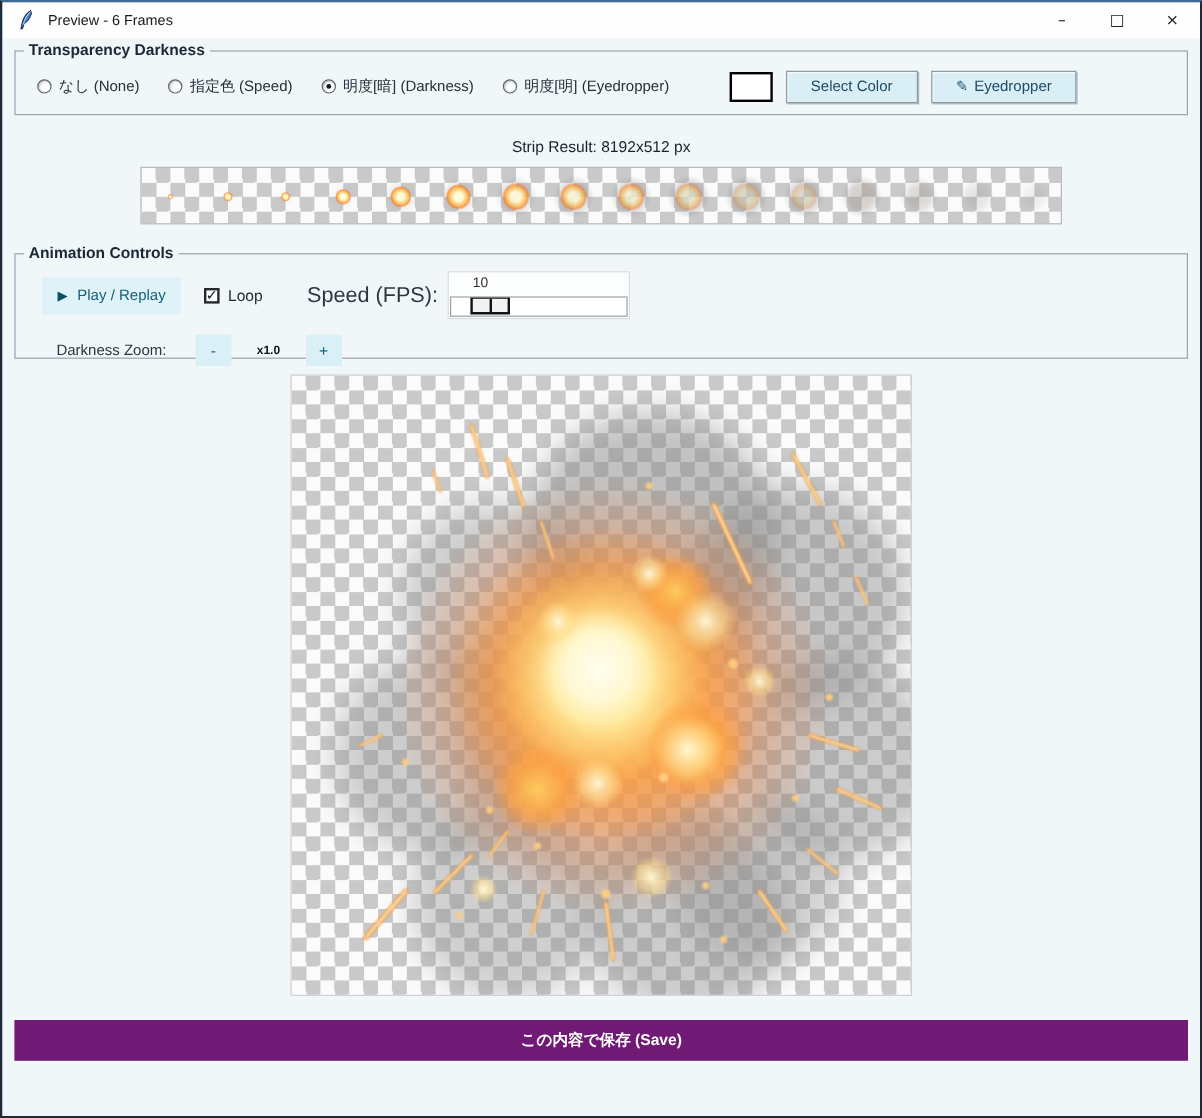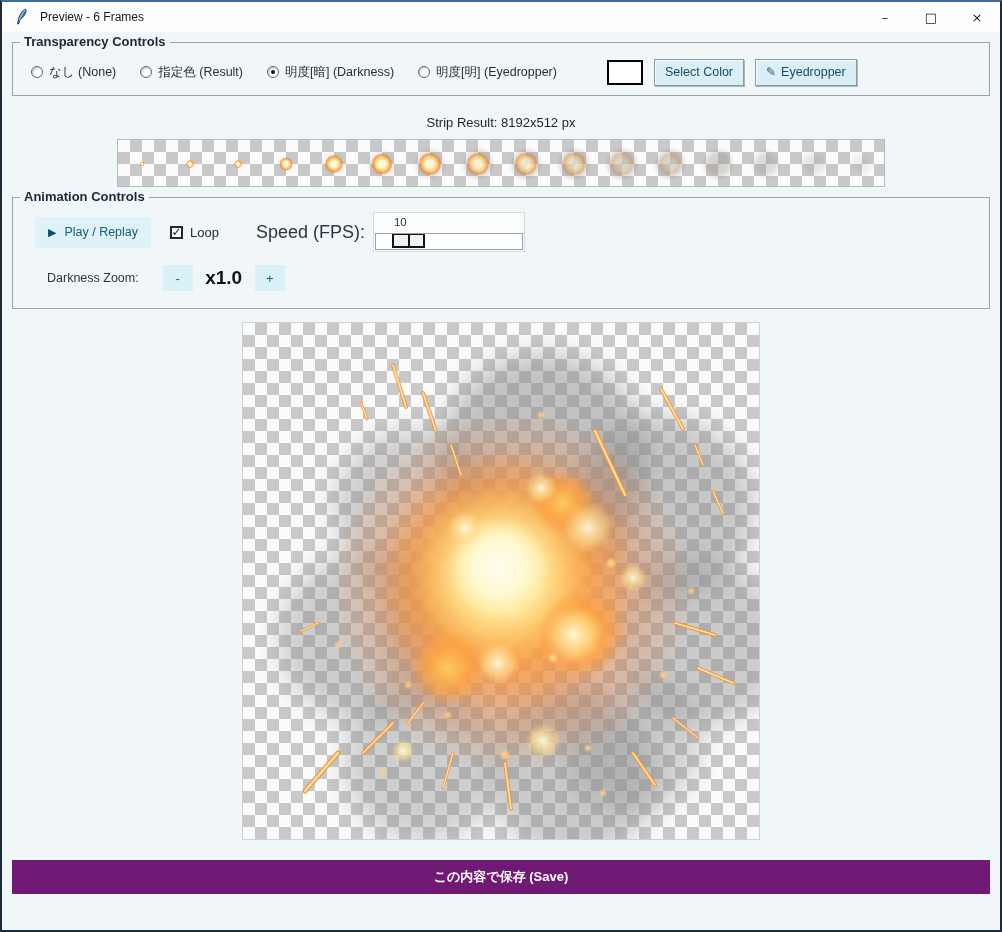--- a/index.html
+++ b/index.html
@@ -31,53 +31,53 @@
                       font-size:13px; font-weight:bold; color:#1a2736; }
 
   
   .tg { height:54px; display:flex; align-items:center; padding:6px 16px 0 18px; }
   .radio { display:flex; align-items:center; margin-right:24px; font-size:12.5px; color:#24303a; white-space:nowrap; }
   .rb { width:12px; height:12px; border-radius:50%; border:1px solid #5c6770; background:#fff;
         margin-right:6px; position:relative; box-shadow:inset 1px 1px 2px rgba(0,0,0,.25); }
   .rb.sel::after { content:""; position:absolute; left:3px; top:3px; width:4px; height:4px;
                    border-radius:50%; background:#10161c; }
   .swatch { width:36px; height:25px; background:#ffffff; border:2px solid #000; margin-left:26px; }
-  .tk-btn { margin-left:11px; height:27px; padding:0 10px; font-size:12.5px; color:#1d4a66;
+  .tk-btn { margin-left:11px; height:27px; padding:0 20px; font-size:12.5px; color:#1d4a66;
             background:#d9eef5; border:1px solid #8c9ba3; box-shadow:1px 1px 0 #aab6bb, inset 1px 1px 0 #f4fbfd;
             display:flex; align-items:center; white-space:nowrap; }
   .tk-btn .ico { margin-right:5px; font-size:12px; color:#20536f; }
 
   
   .strip-title { text-align:center; margin:19px 0 9px; font-size:13px; font-weight:normal; color:#19222c; }
   .checker { background:repeating-conic-gradient(#c9c9c9 0% 25%, #fbfbfb 0% 50%) 0 0 / 24px 24px; }
   .strip { width:768px; height:48px; margin:0 auto; border:1px solid #b3b9bd; display:flex; }
   .frame { width:48px; height:48px; flex:0 0 auto; }
 
   
-  .ag { height:112px; margin-top:10px; padding:14px 0 0 22px; }
+  .ag { height:88px; margin-top:24px; padding:14px 0 0 22px; }
   .row { display:flex; align-items:center; }
   .play-btn { width:116px; height:31px; background:#def2f8; color:#135e74; font-size:12.5px;
               border:none; display:flex; align-items:center; justify-content:center; }
   .play-btn .tri { margin-right:8px; font-size:11px; color:#0e4f63; }
   .loop { margin-left:19px; display:flex; align-items:center; font-size:13px; color:#202b35; }
   .cb { width:13px; height:13px; background:#fff; border:2px solid #24292e; margin-right:7px;
         display:flex; align-items:center; justify-content:center; font-size:12px; font-weight:bold; color:#111; line-height:1; }
   .speed-label { margin-left:37px; font-size:18px; color:#2a3640; }
   .scale { position:relative; margin-left:8px; width:152px; height:40px; background:#fcfdfd; border:1px solid #d9dcde; }
   .scale .val { position:absolute; top:3px; left:20px; font-size:11.5px; color:#333; }
   .scale .trough { position:absolute; left:1px; right:1px; bottom:1px; height:17px; background:#fff; border:1px solid #9aa1a7; }
   .scale .handle { position:absolute; left:16px; top:0px; width:33px; height:14px; background:#f2f2f2;
                    border:2px solid #131313; border-top-width:1px; }
   .scale .handle::after { content:""; position:absolute; left:14px; top:0; bottom:0; width:2px; background:#131313; }
   .zoom-row { margin-top:13px; }
   .zoom-label { font-size:12.5px; color:#2a3640; margin-left:12px; }
   .mini-btn { width:30px; height:26px; background:#d9f0f6; color:#15657c; border:none; font-size:13px;
               display:flex; align-items:center; justify-content:center; }
   .mini-btn.minus { margin-left:24px; }
-  .zoom-val { width:62px; text-align:center; font-size:19px; font-weight:bold; color:#10161c; }
+  .zoom-val { width:62px; text-align:center; font-size:10px; font-weight:bold; color:#10161c; }
 
   
   .canvas { position:relative; width:518px; height:518px; margin:13px auto 0; border:1px solid #ccd3d7; }
   .canvas svg { position:absolute; left:0; top:0; }
 
   
   .save-btn { display:block; width:100%; height:34px; margin:20px 0 0; background:#701a75; border:none;
               color:#fff; font-size:13px; font-weight:bold; font-family:"Liberation Sans",sans-serif; }
 </style>
 </head>
@@ -93,29 +93,29 @@
     <span class="title">Preview - 6 Frames</span>
     <span class="spacer"></span>
     <div class="win-btn">–</div>
     <div class="win-btn">□</div>
     <div class="win-btn">×</div>
   </div>
 
   <div class="content">
 
     <div class="groupbox tg">
-      <span class="legend">Transparency Controls</span>
+      <span class="legend">Transparency Darkness</span>
       <div class="row" id="radio-row">
           <label class="radio">
             <span class="rb"></span>
             <span>なし (None)</span>
           </label>
           <label class="radio">
             <span class="rb"></span>
-            <span>指定色 (Result)</span>
+            <span>指定色 (Speed)</span>
           </label>
           <label class="radio">
             <span class="rb sel"></span>
             <span>明度[暗] (Darkness)</span>
           </label>
           <label class="radio">
             <span class="rb"></span>
             <span>明度[明] (Eyedropper)</span>
           </label>
         </div>

